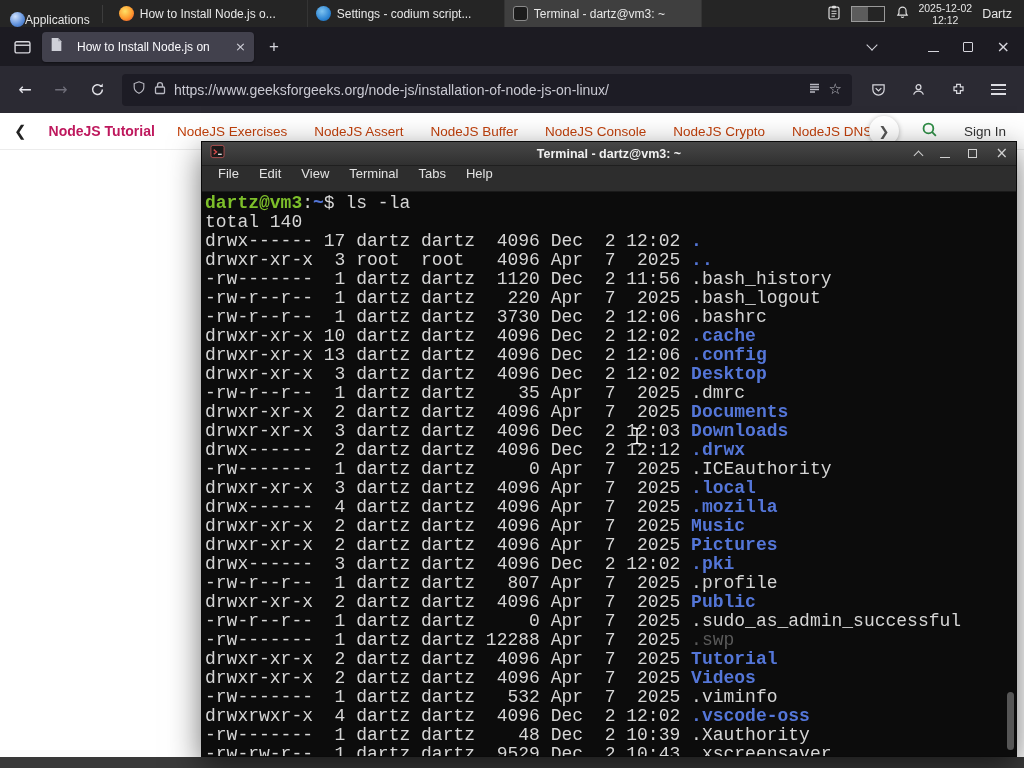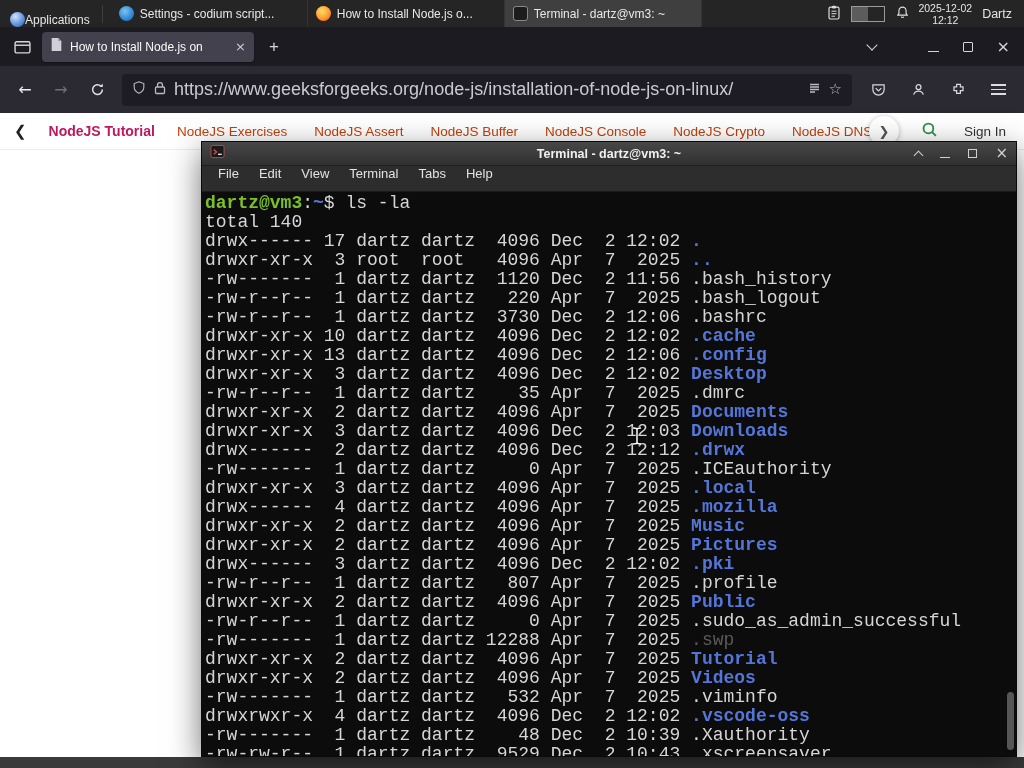--- a/index.html
+++ b/index.html
@@ -23,36 +23,36 @@
   .wss{display:flex;border:1px solid #9a9a9a;height:16px}
   .wss .cell{width:16px;height:100%}
   .wss .cell.active{background:#5c5c5c}
   .clock{font-size:10.5px;line-height:12px;text-align:center;color:#e6e6e6}
   .user{font-size:12.5px;margin:0 6px 0 2px;white-space:nowrap}
 
   
   .browser{position:absolute;top:27px;left:0;width:1024px;height:730px;background:#fff}
   .tabbar{height:39px;background:#1c1b22;display:flex;align-items:center;padding:0 8px;gap:6px}
   .iconbtn{width:28px;height:28px;display:flex;align-items:center;justify-content:center;border-radius:4px;color:#dfdfe4;flex:0 0 auto}
-  .tab{width:212px;height:30px;background:#42414d;border-radius:4px;display:flex;align-items:center;gap:7px;padding:4px 8px;box-shadow:0 1px 2px rgba(0,0,0,.4)}
+  .tab{width:212px;height:30px;background:#42414d;border-radius:4px;display:flex;align-items:center;gap:14px;padding:4px 8px;box-shadow:0 1px 2px rgba(0,0,0,.4)}
   .tab-title{flex:1;font-size:12px;color:#fbfbfe;white-space:nowrap;overflow:hidden}
   .tab-close{color:#cfcfd8;font-size:13px;line-height:1;font-family:"DejaVu Sans",sans-serif}
   .newtab{font-size:17px;color:#d5d5dc}
   .tb-right{margin-left:auto;display:flex;align-items:center;padding-right:6px}
   .chevdown{width:8px;height:8px;border-left:1.6px solid #d5d5dc;border-bottom:1.6px solid #d5d5dc;transform:rotate(-45deg);margin-top:-4px}
   .wcgroup{display:flex;gap:24px;margin-left:52px;align-items:center}
   .wc-min{width:11px;border-top:1.6px solid #d5d5dc;margin-top:9px}
   .wc-max{width:10px;height:10px;border:1.6px solid #d5d5dc;border-radius:1px}
   .wc-close{font-size:16px;color:#d5d5dc;line-height:1;font-family:"DejaVu Sans",sans-serif}
 
   .toolbar{height:47px;background:#2b2a33;display:flex;align-items:center;padding:0 10px;gap:6px}
   .navbtn{width:30px;height:30px;display:flex;align-items:center;justify-content:center;color:#e8e8ee;font-size:16px;border-radius:4px;font-family:"DejaVu Sans",sans-serif;flex:0 0 auto}
   .navbtn.fwd{color:#6f6e79}
   .urlbar{flex:1;height:32px;background:#1d1c25;border-radius:4px;display:flex;align-items:center;padding:0 10px;gap:8px;margin:0 4px;min-width:0}
-  .url-text{flex:1;font-size:18px;color:#c9c9d2;white-space:nowrap;overflow:hidden;min-width:0}
+  .url-text{flex:1;font-size:14px;color:#c9c9d2;white-space:nowrap;overflow:hidden;min-width:0}
   .star{font-size:15px;color:#b9b9c2;line-height:1;font-family:"DejaVu Sans",sans-serif}
   .tb-icons{display:flex;align-items:center;gap:12px;padding:0 2px}
   .hamb{display:flex;flex-direction:column;gap:3px;width:15px}
   .hamb i{display:block;width:15px;height:1.6px;background:#dcdce2}
 
   
   .sitenav{height:37px;background:#fff;display:flex;align-items:center;padding:0 14px;gap:22px;border-bottom:1px solid #ececec;box-shadow:0 2px 4px rgba(0,0,0,.08)}
   .sn-back{color:#222;font-size:15px;font-weight:bold;font-family:"DejaVu Sans",sans-serif}
   .sn-primary{font-size:14px;font-weight:700;color:#be185d;white-space:nowrap}
   .sn-items{display:flex;gap:27px;overflow:hidden;flex:1;min-width:0}
@@ -87,26 +87,26 @@
 <div class="screen">
 
   <div class="panel">
     <div class="apps">
       <span class="apps-icon"></span>
       <span>Applications</span>
     </div>
     <span class="sep"></span>
     <div class="twins">
         <div class="twin">
+          <span class="twicon firefox"></span>
+          <span class="twlabel">How to Install Node.js o...</span>
+        </div>
+        <div class="twin">
           <span class="twicon codium"></span>
           <span class="twlabel">Settings - codium script...</span>
-        </div>
-        <div class="twin">
-          <span class="twicon firefox"></span>
-          <span class="twlabel">How to Install Node.js o...</span>
         </div>
         <div class="twin active">
           <span class="twicon terminal"></span>
           <span class="twlabel">Terminal - dartz@vm3: ~</span>
         </div>
       </div>
     <div class="tray">
       <span>
         <svg width="14" height="15" viewBox="0 0 14 15">
             <rect x="2" y="2.2" width="10" height="11.8" rx="1.5" fill="none" stroke="#ddd" stroke-width="1.2"></rect>

